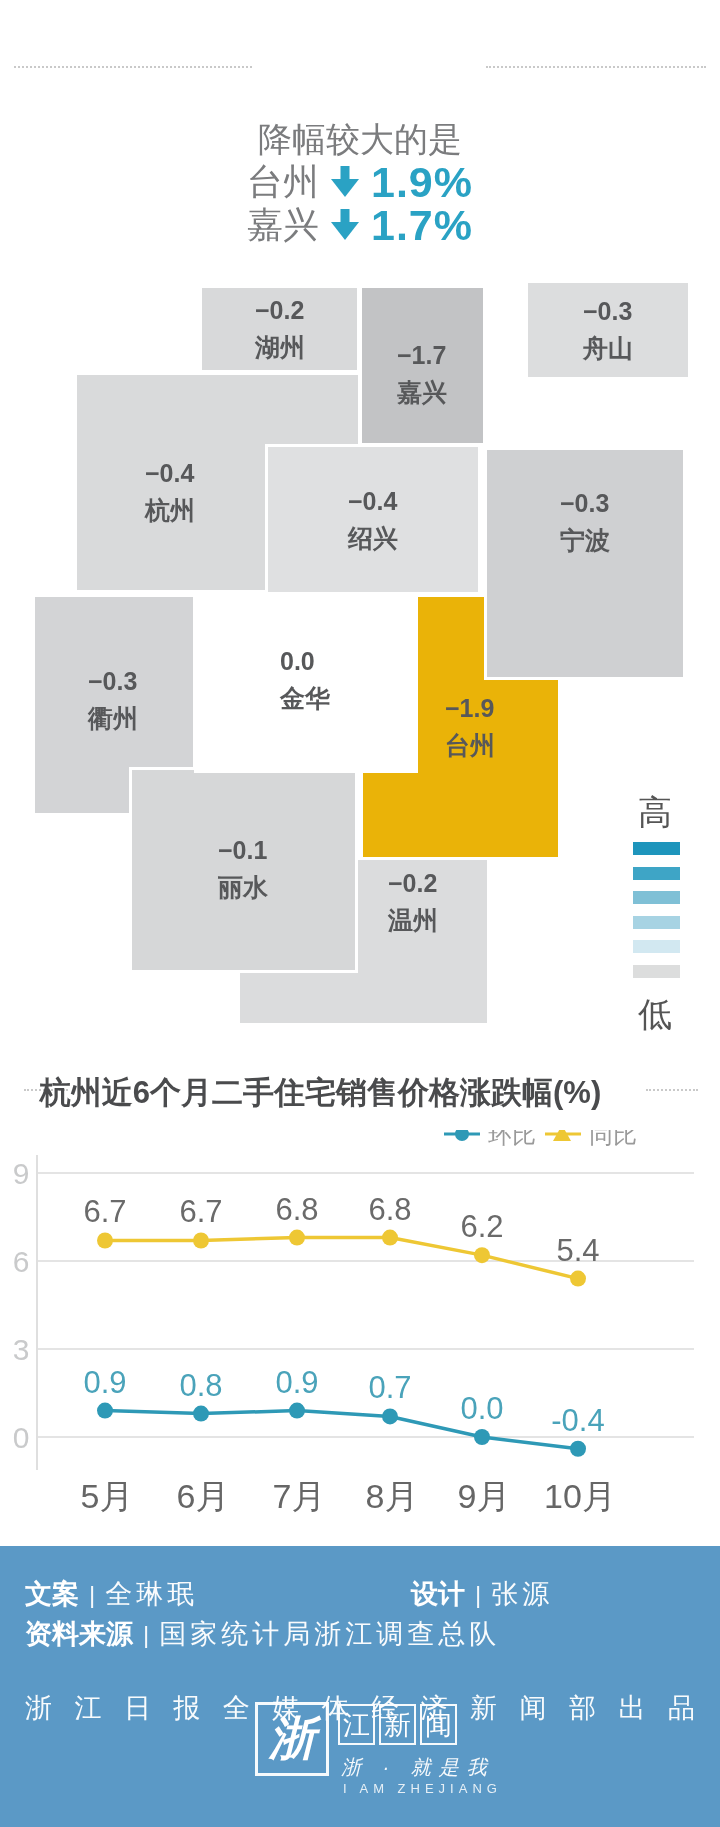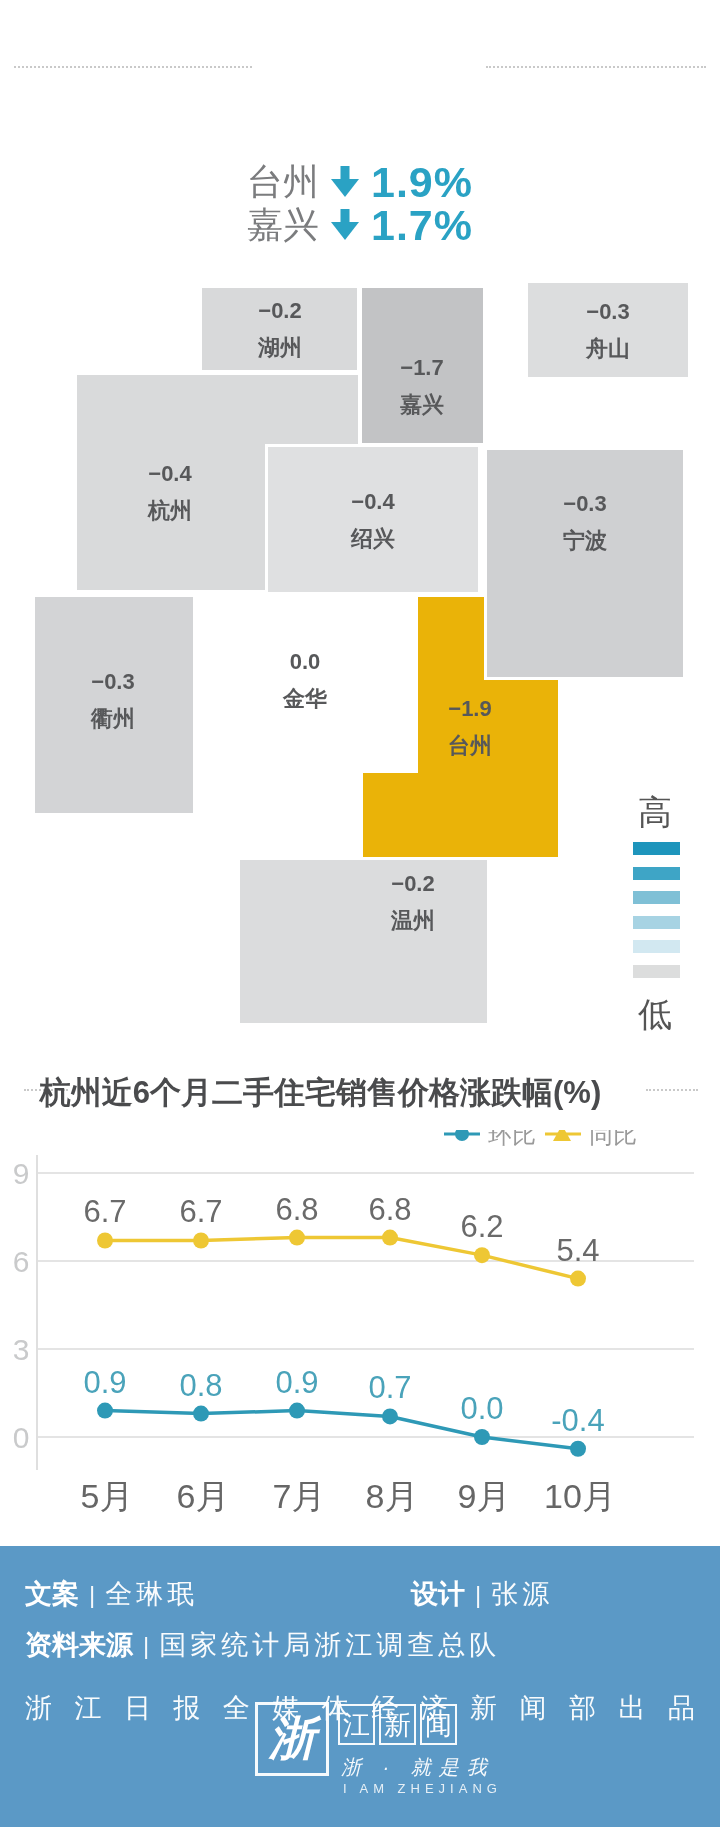--- a/index.html
+++ b/index.html
@@ -10,22 +10,22 @@
   
   .badge{background:#2ba3c2;color:#fff;font-weight:bold;font-size:31px;letter-spacing:3px;
          text-align:center;line-height:42px;}
   .subtitle{width:720px;text-align:center;font-size:34px;color:#7b7c7e;}
   .hl-line{width:720px;display:flex;justify-content:center;align-items:center;gap:12px;height:44px;}
   .hl-city{font-size:36px;color:#7b7c7e;}
   .hl-arrow{color:#2aa2c4;display:inline-flex;}
   .hl-value{font-size:43px;font-weight:bold;color:#2aa2c4;letter-spacing:1px;}
   
   .tile{position:absolute;box-shadow:0 0 0 3px #fff;}
-  .tile-label{position:absolute;transform:translate(-50%,-50%);text-align:center;
-              font-size:22px;font-weight:bold;color:#57585a;line-height:37px;white-space:nowrap;}
+  .tile-label{position:absolute;transform:translate(-50%,-50%);
+              font-size:25px;font-weight:bold;color:#57585a;line-height:37px;white-space:nowrap;}
   .lg-label{font-size:34px;color:#555;transform:translateX(-50%);}
   .lg-swatch{position:absolute;width:47px;height:13px;}
   
   .chart-title{width:641px;text-align:center;font-size:31px;font-weight:bold;color:#4a4b4d;}
   svg text{font-family:"Liberation Sans","DejaVu Sans",sans-serif;}
   
   .footer{background:#5b99c6;color:#fff;}
   .cred-label{font-weight:bold;font-size:27px;}
   .cred-div{font-size:24px;padding:0 10px;opacity:.95;}
   .cred-value{font-size:27px;letter-spacing:4px;opacity:.97;}
@@ -38,20 +38,21 @@
   .logo-tag{font-size:20px;letter-spacing:8px;font-style:italic;opacity:.95;white-space:nowrap;}
   .logo-sub{font-size:13px;letter-spacing:5px;opacity:.85;white-space:nowrap;}
 </style>
 </head>
 <body>
 
 <div class="page">
 
   <div class="abs dotted" style="left:14px;top:66px;width:238px;"></div>
   <div class="abs dotted" style="left:486px;top:66px;width:220px;"></div>
+  <div class="abs subtitle" style="top:117px;">降幅较大的是</div>
 
   <div class="abs hl-line" style="top:160px;">
     <span class="hl-city">台州</span>
     <span class="hl-arrow">
       <svg width="28" height="32" viewBox="0 0 28 32">
           <g fill="currentColor">
         <rect x="9.5" y="0" width="9" height="13"></rect>
         <polygon points="0,13 28,13 14,31"></polygon>
           </g>
         </svg>
@@ -90,21 +91,21 @@
        <div>温州</div>
      </div>
    </div>
       <div class="tile" style="left:202px;top:288px;width:155px;height:82px;background:#d8d9da">
      <div class="tile-label" style="left:78px;top:41px">
        <div>−0.2</div>
        <div>湖州</div>
      </div>
    </div>
       <div class="tile" style="left:362px;top:288px;width:121px;height:155px;background:#c2c3c5">
-     <div class="tile-label" style="left:60px;top:98px">
+     <div class="tile-label" style="left:60px;top:86px">
        <div>−1.7</div>
        <div>嘉兴</div>
      </div>
    </div>
       <div class="tile" style="left:528px;top:283px;width:160px;height:94px;background:#dcddde">
      <div class="tile-label" style="left:80px;top:47px">
        <div>−0.3</div>
        <div>舟山</div>
      </div>
    </div>
@@ -117,20 +118,26 @@
       <div class="tile" style="left:487px;top:450px;width:196px;height:227px;background:#cfd0d2">
      <div class="tile-label" style="left:98px;top:72px">
        <div>−0.3</div>
        <div>宁波</div>
      </div>
    </div>
       <div class="tile" style="left:35px;top:597px;width:158px;height:216px;background:#d3d4d6">
      <div class="tile-label" style="left:78px;top:103px">
        <div>−0.3</div>
        <div>衢州</div>
+     </div>
+   </div>
+      <div class="tile" style="left:132px;top:770px;width:223px;height:200px;background:#d6d7d8">
+     <div class="tile-label" style="left:111px;top:99px">
+       <div>−0.1</div>
+       <div>丽水</div>
      </div>
    </div>
       <div class="tile" style="left:197px;top:595px;width:218px;height:175px;background:#ffffff">
      <div class="tile-label" style="left:108px;top:85px">
        <div>0.0</div>
        <div>金华</div>
      </div>
    </div>
     </div>
 
@@ -203,21 +210,21 @@
 
   <div class="abs footer" style="left: 0px; top: 1546px; width: 720px; height: 330px; background: rgb(91, 153, 198);">
     <div class="abs" style="left:25px;top:1576px;width:670px;position:absolute;top:30px;left:25px;display:flex;">
       <span>
         <span class="cred-label">文案</span><span class="cred-div">|</span><span class="cred-value">全琳珉</span>
       </span>
       <span style="position:absolute;left:386px;">
         <span class="cred-label">设计</span><span class="cred-div">|</span><span class="cred-value">张源</span>
       </span>
     </div>
-    <div class="source-row" style="position:absolute;left:25px;top:81px;">
+    <div class="source-row" style="position:absolute;left:25px;top:70px;">
       <span class="cred-label">资料来源</span><span class="cred-div">|</span><span class="cred-value">国家统计局浙江调查总队</span>
     </div>
     <div class="produced-by" style="position:absolute;left:25px;top:144px;width:670px;">
         <span>浙</span>
         <span>江</span>
         <span>日</span>
         <span>报</span>
         <span>全</span>
         <span>媒</span>
         <span>体</span>

